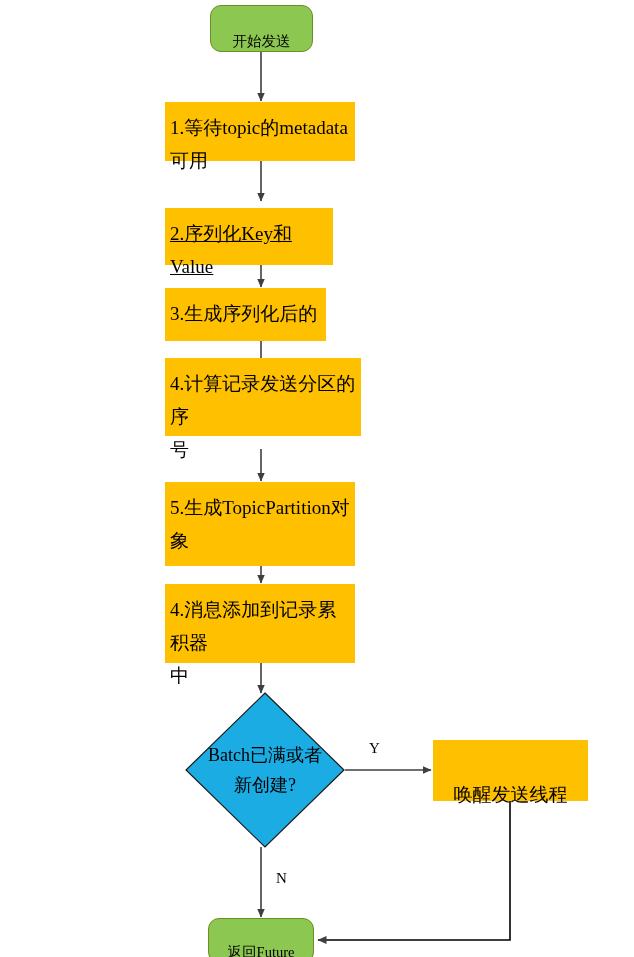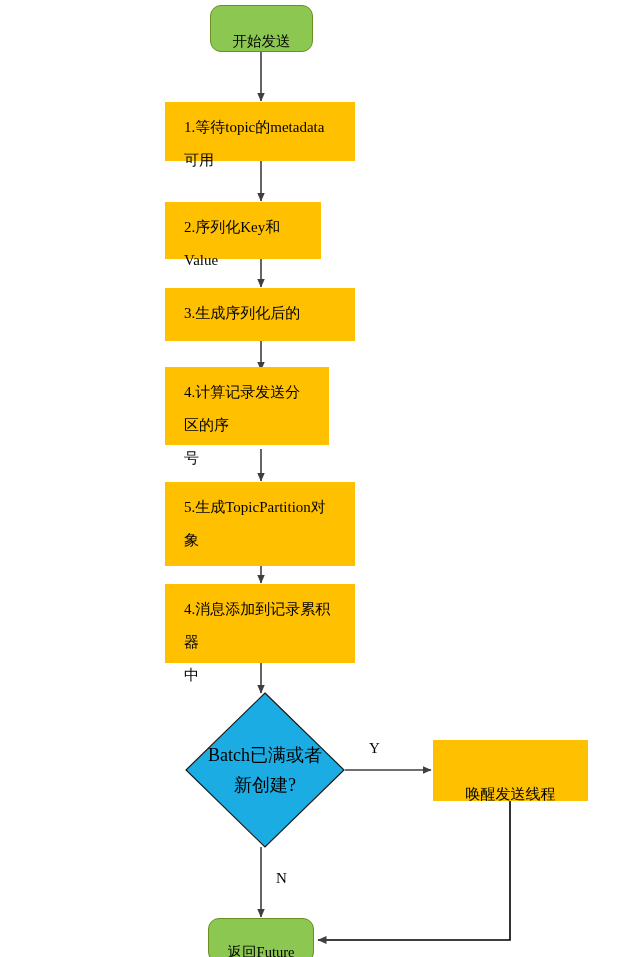--- a/index.html
+++ b/index.html
@@ -23,22 +23,22 @@
   .node {
     position: absolute;
     box-sizing: border-box;
     display: flex;
     align-items: flex-end;
     z-index: 2;
   }
   .node .label {
     display: block;
     width: 100%;
-    padding: 0 18px;
-    font-size: 15px;
+    padding: 0 4px;
+    font-size: 19px;
     line-height: 33px;
     color: #000000;
     white-space: pre-line;
   }
   .proc {
     background: #FFC000;
     border: 1px solid #FFC000;
     align-items: flex-start;
   }
   .proc .label {
@@ -131,29 +131,29 @@
 </svg>
 
 <div class="node terminator termgreen" style="left:210px; top:5px; width:103px; height:47px;">
   <span class="label">开始发送</span>
 </div>
 
 <div class="node proc" style="left:165px; top:102px; width:190px; height:59px;">
   <span class="label">1.等待topic的metadata可用</span>
 </div>
 
-<div class="node proc" style="left:165px; top:202px; width:156px; height:57px;">
+<div class="node proc" style="left:165px; top:208px; width:168px; height:57px;text-decoration:underline;">
   <span class="label">2.序列化Key和Value</span>
 </div>
 
-<div class="node proc" style="left:165px; top:288px; width:190px; height:53px;">
+<div class="node proc" style="left:165px; top:288px; width:161px; height:53px;">
   <span class="label">3.生成序列化后的</span>
 </div>
 
-<div class="node proc" style="left:165px; top:367px; width:164px; height:78px;">
+<div class="node proc" style="left:165px; top:358px; width:196px; height:78px;">
   <span class="label">4.计算记录发送分区的序
 号</span>
 </div>
 
 <div class="node proc" style="left:165px; top:482px; width:190px; height:84px;">
   <span class="label">5.生成TopicPartition对象</span>
 </div>
 
 <div class="node proc" style="left:165px; top:584px; width:190px; height:79px;">
   <span class="label">4.消息添加到记录累积器

